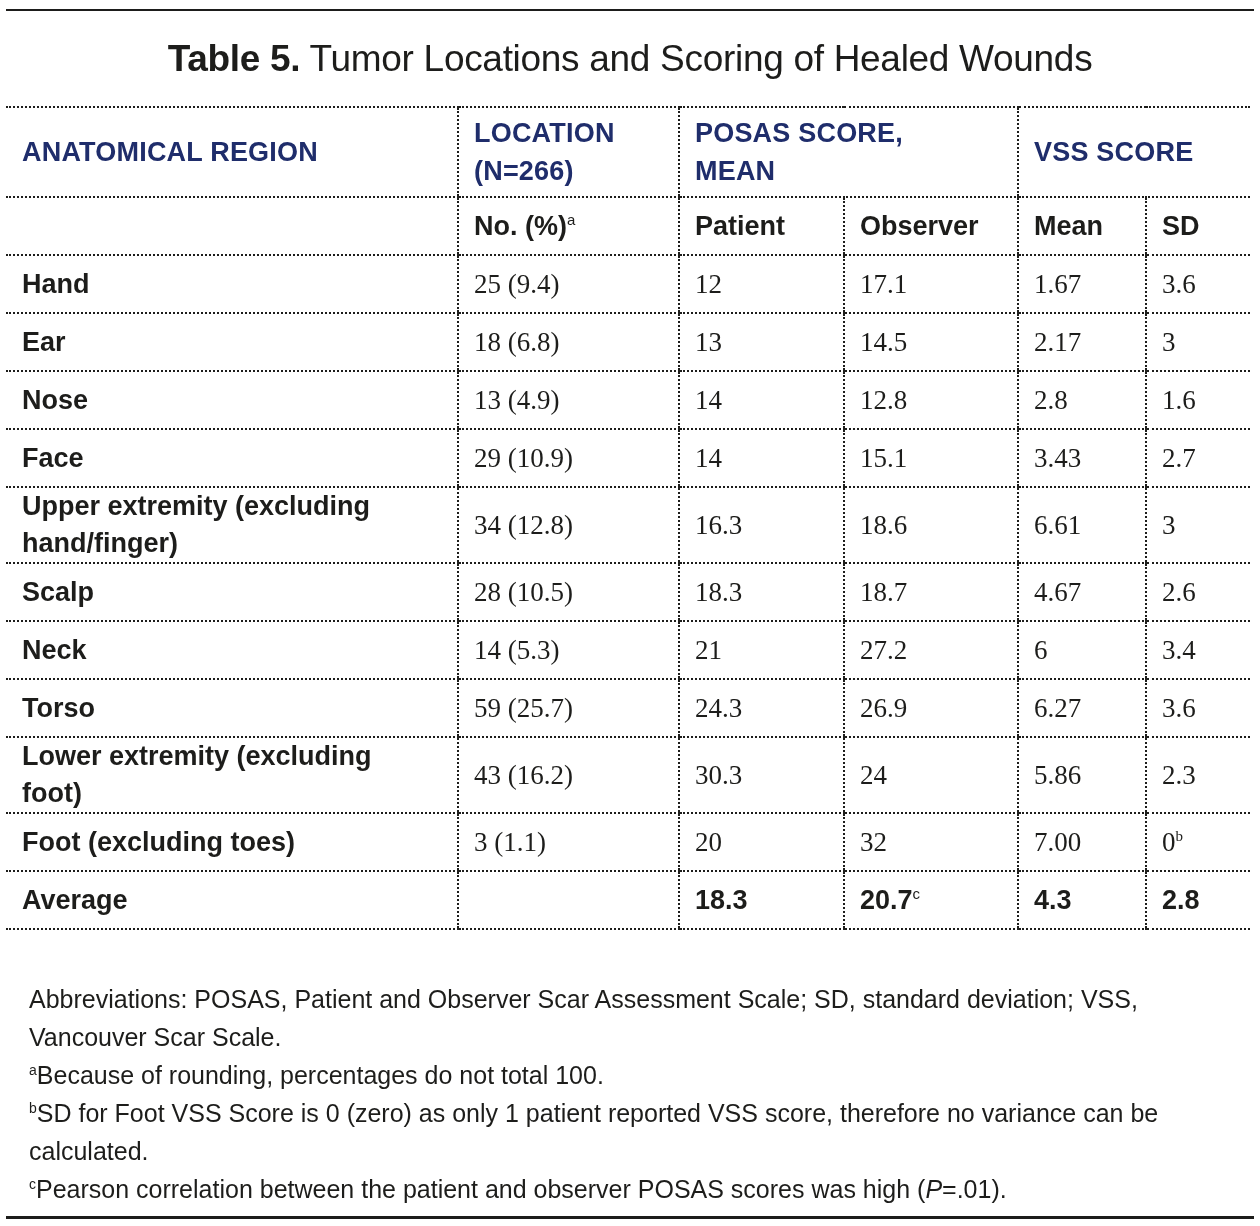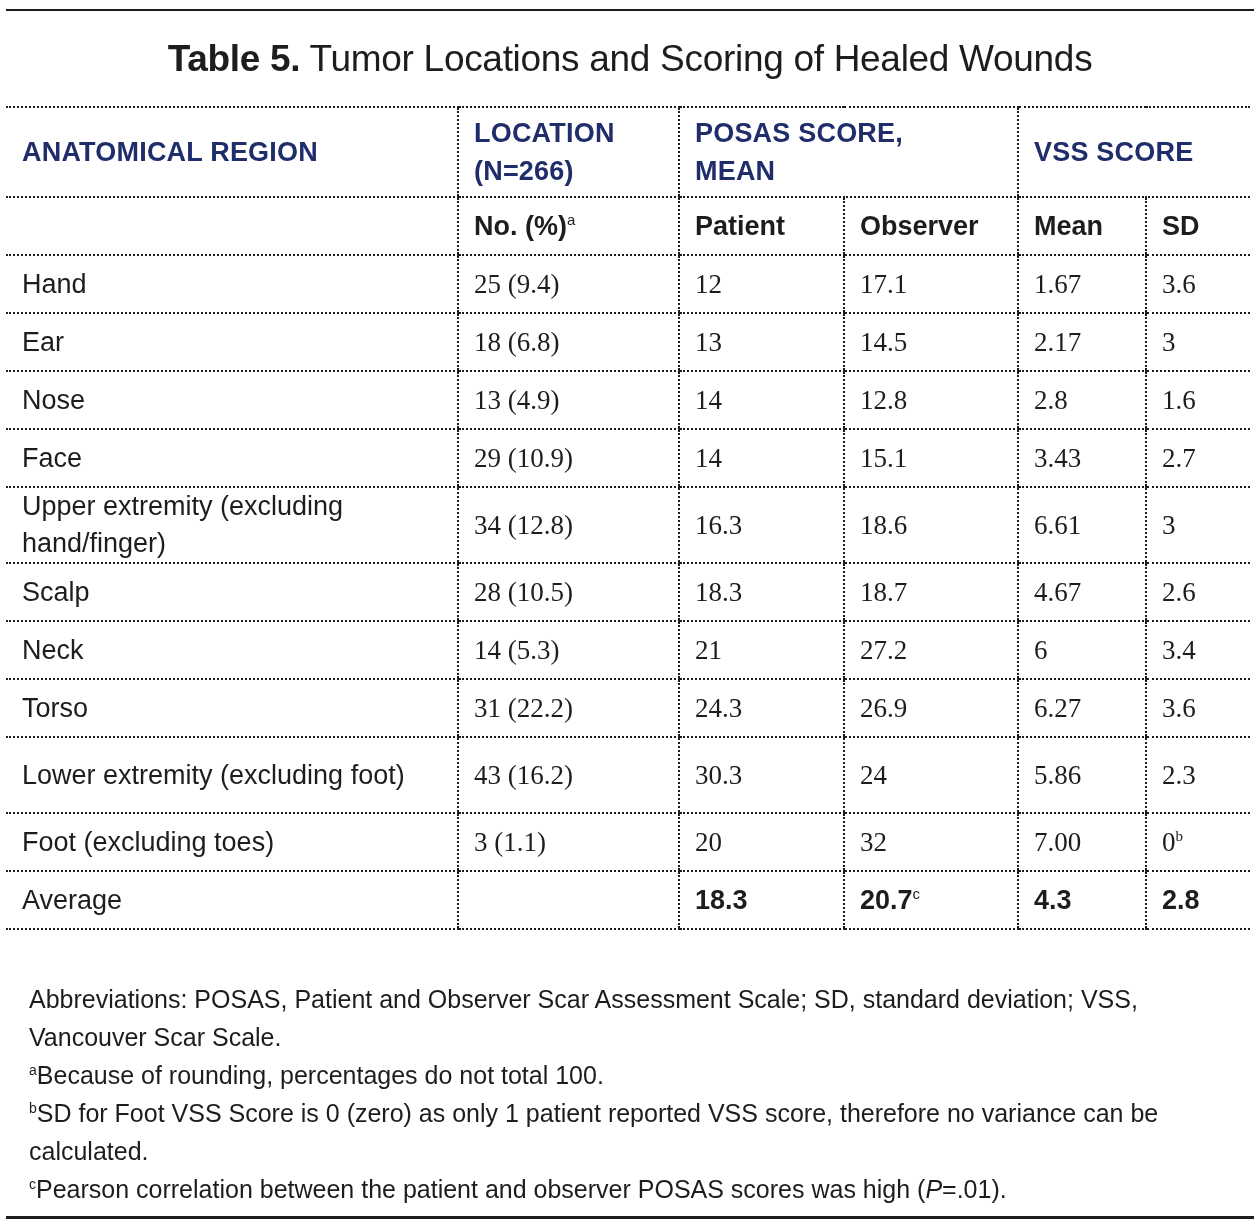--- a/index.html
+++ b/index.html
@@ -21,21 +21,21 @@
   table.main td {
     border-top: 2px dotted #1d1d1b; border-bottom: 2px dotted #1d1d1b;
     border-left: 2px dotted #1d1d1b; padding: 0 0 0 15px; vertical-align: middle;
     font-size: 27px;
   }
   table.main td:first-child { border-left: none; padding-left: 16px; }
   .hdr-top td { height: 88px; color: #1f2d6b; font-weight: bold; font-size: 28px; line-height: 38px; letter-spacing: 0.2px; }
   .hdr-sub td { height: 56px; font-weight: bold; font-size: 27px; }
   .row td { height: 56px; }
   .row.tall td { height: 74px; }
-  td.region { font-weight: normal; font-size: 27px; line-height: 37px; }
+  td.region { font-weight: bold; font-size: 27px; line-height: 37px; }
   td.num { font-family: "Liberation Serif", "DejaVu Serif", serif; font-size: 28px; }
   .avg td.num { font-family: "Liberation Sans", sans-serif; font-weight: bold; }
   sup { font-size: 15px; vertical-align: super; line-height: 0; font-weight: normal; }
   .notes {
     position: absolute; left: 29px; top: 980px; width: 1200px;
     font-size: 25px; line-height: 38px; color: #1d1d1b;
   }
   .notes sup { font-size: 14px; }
   .notes p { margin: 0; }
 </style>
@@ -131,21 +131,21 @@
   <tr class="row">
     <td class="region">Neck</td>
     <td class="num">14 (5.3)</td>
     <td class="num">21</td>
     <td class="num">27.2</td>
     <td class="num">6</td>
     <td class="num">3.4</td>
   </tr>
   <tr class="row">
     <td class="region">Torso</td>
-    <td class="num">31 (22.2)</td>
+    <td class="num">59 (25.7)</td>
     <td class="num">24.3</td>
     <td class="num">26.9</td>
     <td class="num">6.27</td>
     <td class="num">3.6</td>
   </tr>
   <tr class="row tall">
     <td class="region">
           <div style="width:400px">Lower extremity (excluding foot)</div>
         </td>
     <td class="num">43 (16.2)</td>

